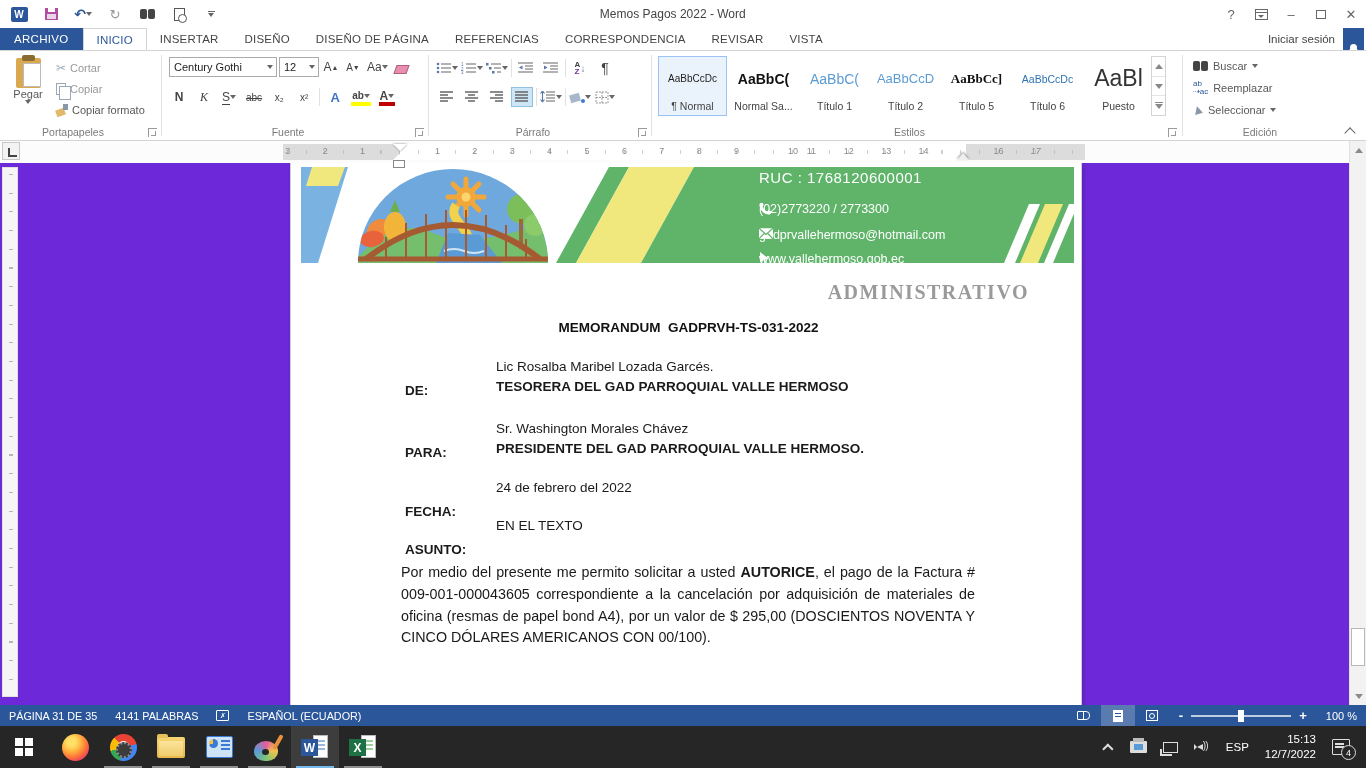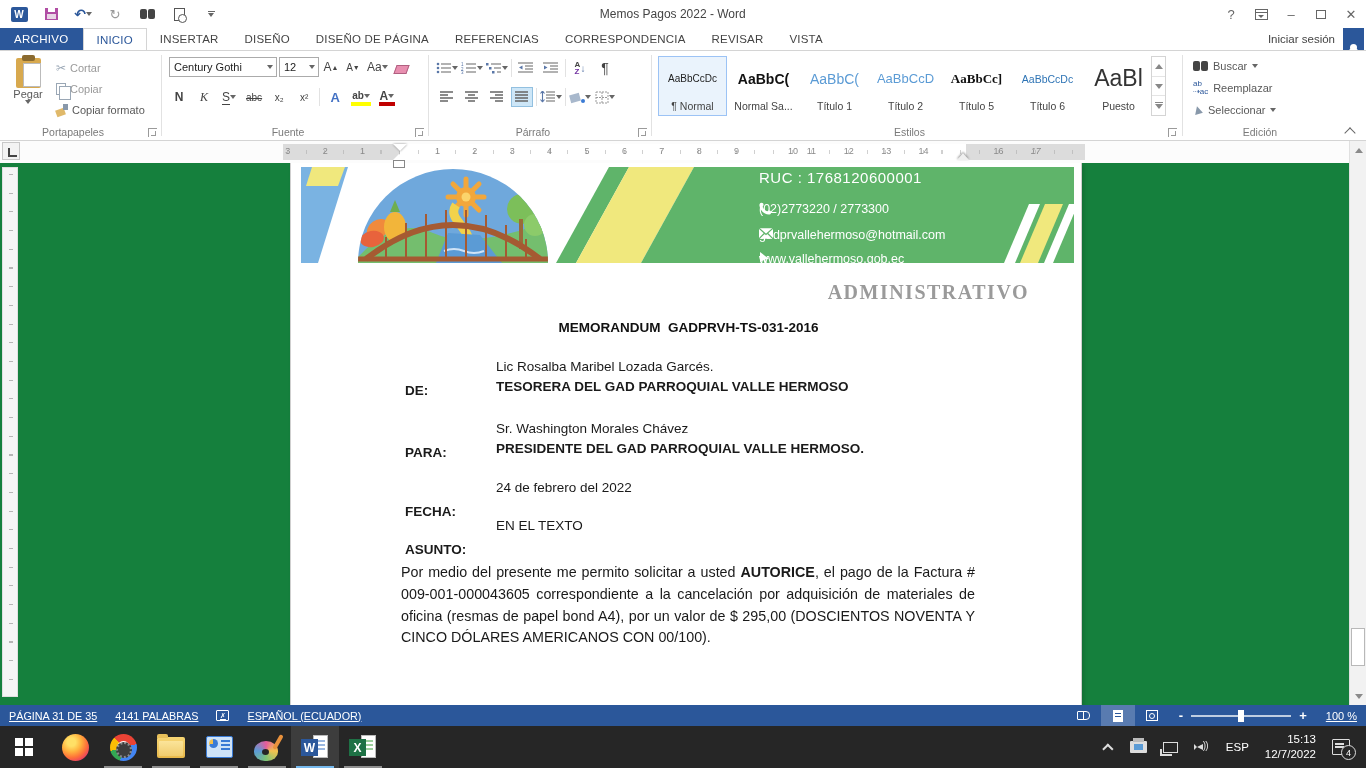--- a/index.html
+++ b/index.html
@@ -107,21 +107,21 @@
   .hruler .active-zone{position:absolute;left:117px;top:0;width:566px;height:16px;background:#fff;}
   .hruler::after{content:"";position:absolute;left:4px;right:4px;top:6px;height:4px;
     background:repeating-linear-gradient(to right,#aaa 0 1px,transparent 1px 18.7px);opacity:.55;}
   .rnum{position:absolute;top:2px;transform:translateX(-50%);font-size:9px;color:#8a8a8a;z-index:2;}
   .ind-first{position:absolute;left:110px;top:0;width:0;height:0;border-left:7px solid transparent;border-right:7px solid transparent;border-top:7px solid #fff;filter:drop-shadow(0 0 1px #888);z-index:3;}
   .ind-left{position:absolute;left:110px;bottom:-8px;width:12px;height:8px;background:#fff;border:1px solid #888;z-index:3;}
   .ind-left::before{content:"";position:absolute;left:-1px;top:-7px;width:0;height:0;border-left:6px solid transparent;border-right:6px solid transparent;border-bottom:6px solid #fff;}
   .ind-right{position:absolute;left:674px;bottom:0;width:0;height:0;border-left:6px solid transparent;border-right:6px solid transparent;border-bottom:7px solid #efefef;filter:drop-shadow(0 -1px 1px #888);z-index:3;}
 
   
-  .docarea{position:absolute;left:0;top:163px;width:100%;height:542px;background:#15803d;overflow:hidden;}
+  .docarea{position:absolute;left:0;top:163px;width:100%;height:542px;background:#6d28d9;overflow:hidden;}
   .vruler{position:absolute;left:2px;top:4px;width:16px;height:530px;background:#f5f5f5;
     border:1px solid #e0e0e0;}
   .vruler::after{content:"";position:absolute;top:6px;bottom:6px;left:6px;width:4px;
     background:repeating-linear-gradient(to bottom,#b5b5b5 0 1px,transparent 1px 18.7px);}
   .page{position:absolute;left:290px;top:0;width:792px;height:560px;background:#fff;border:1px solid #cfcfcf;border-top:none;
         box-shadow:2px 2px 4px rgba(0,0,0,.15);}
 
   
   .banner{position:absolute;left:7px;top:4px;width:776px;height:96px;overflow:hidden;}
   .banner svg{position:absolute;left:0;top:0;}
@@ -146,21 +146,21 @@
   
   .vscroll{position:absolute;right:0;top:141px;width:17px;height:564px;background:#f2f2f2;border-left:1px solid #e0e0e0;}
   .varrow{position:absolute;left:1px;width:15px;height:16px;display:flex;align-items:center;justify-content:center;}
   .tri-up{width:0;height:0;border-left:4px solid transparent;border-right:4px solid transparent;border-bottom:5px solid #8a8a8a;}
   .tri-dn{width:0;height:0;border-left:4px solid transparent;border-right:4px solid transparent;border-top:5px solid #8a8a8a;}
   .vthumb{position:absolute;left:1px;top:487px;width:14px;height:38px;background:#fff;border:1px solid #b8b8b8;}
 
   
   .statusbar{position:absolute;left:0;top:705px;width:100%;height:21px;background:#2b579a;color:#fff;
     display:flex;align-items:center;font-size:10.8px;}
-  .sitem{padding:8px 9px;display:flex;align-items:center;gap:5px;height:100%;text-decoration:underline;}
+  .sitem{padding:8px 9px;display:flex;align-items:center;gap:5px;height:100%;}
   .proofbook{width:13px;height:11px;border:1px solid #fff;border-radius:1px;position:relative;font-size:7px;display:flex;align-items:center;justify-content:center;}
   .sright{margin-left:auto;display:flex;align-items:center;height:100%;}
   .viewbtn{width:34px;height:100%;display:flex;align-items:center;justify-content:center;}
   .viewbtn.active{background:rgba(255,255,255,.22);}
   .vicon-book{width:13px;height:9px;border:1px solid #fff;border-radius:1px 4px 4px 1px;position:relative;}
   .vicon-book::before{content:"";position:absolute;left:5px;top:0;bottom:0;width:1px;background:#fff;}
   .vicon-page{width:10px;height:12px;background:#fff;position:relative;}
   .vicon-page::before{content:"";position:absolute;left:2px;top:3px;width:6px;height:1px;background:#2b579a;box-shadow:0 3px 0 #2b579a;}
   .vicon-web{width:12px;height:11px;border:1px solid #fff;position:relative;}
   .vicon-web::before{content:"";position:absolute;left:2px;top:2px;width:4px;height:4px;border:1px solid #fff;border-radius:50%;}
@@ -640,21 +640,21 @@
         <div class="banner-text b-row b-web">
           <svg width="11" height="12" viewBox="0 0 11 12">
               <path d="M1 0 L10 7 L6 7.5 L8 12 L6 12 L4.5 8 L1 10 Z" fill="#fff"></path>
             </svg>
           <span>www.vallehermoso.gob.ec</span>
         </div>
       </div>
 
       <div class="watermark">ADMINISTRATIVO</div>
 
-      <div class="memotitle">MEMORANDUM  GADPRVH-TS-031-2016</div>
+      <div class="memotitle">MEMORANDUM  GADPRVH-TS-031-2022</div>
 
       <div class="fieldrow" style="top:196px;">
         <span class="flabel">DE:</span>
         <span class="fline1">Lic Rosalba Maribel Lozada Garcés.</span>
         <span class="fline2">TESORERA DEL GAD PARROQUIAL VALLE HERMOSO</span>
       </div>
       <div class="fieldrow" style="top:258px;">
         <span class="flabel">PARA:</span>
         <span class="fline1">Sr. Washington Morales Chávez</span>
         <span class="fline2">PRESIDENTE DEL GAD PARROQUIAL VALLE HERMOSO.</span>

